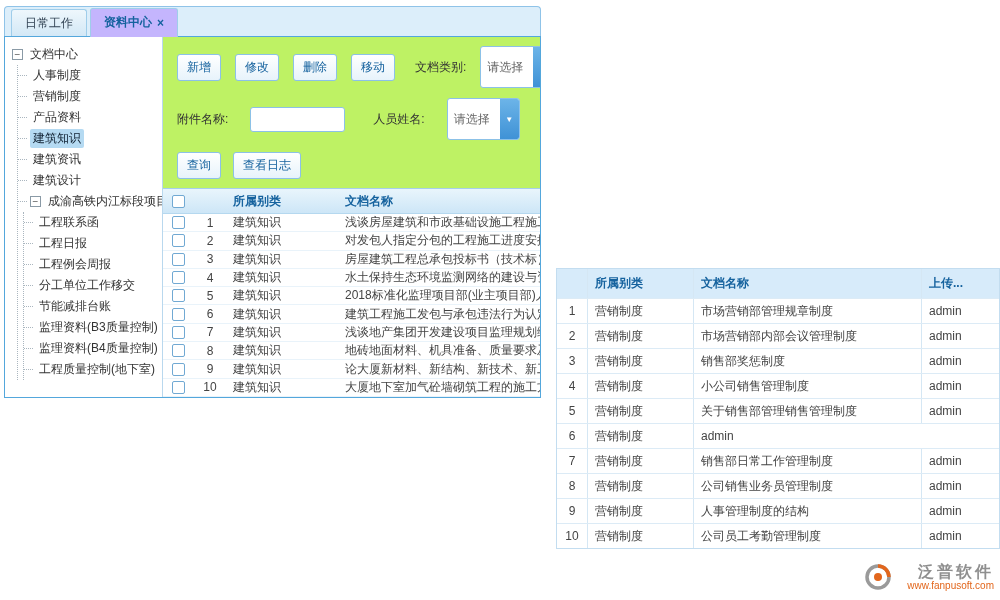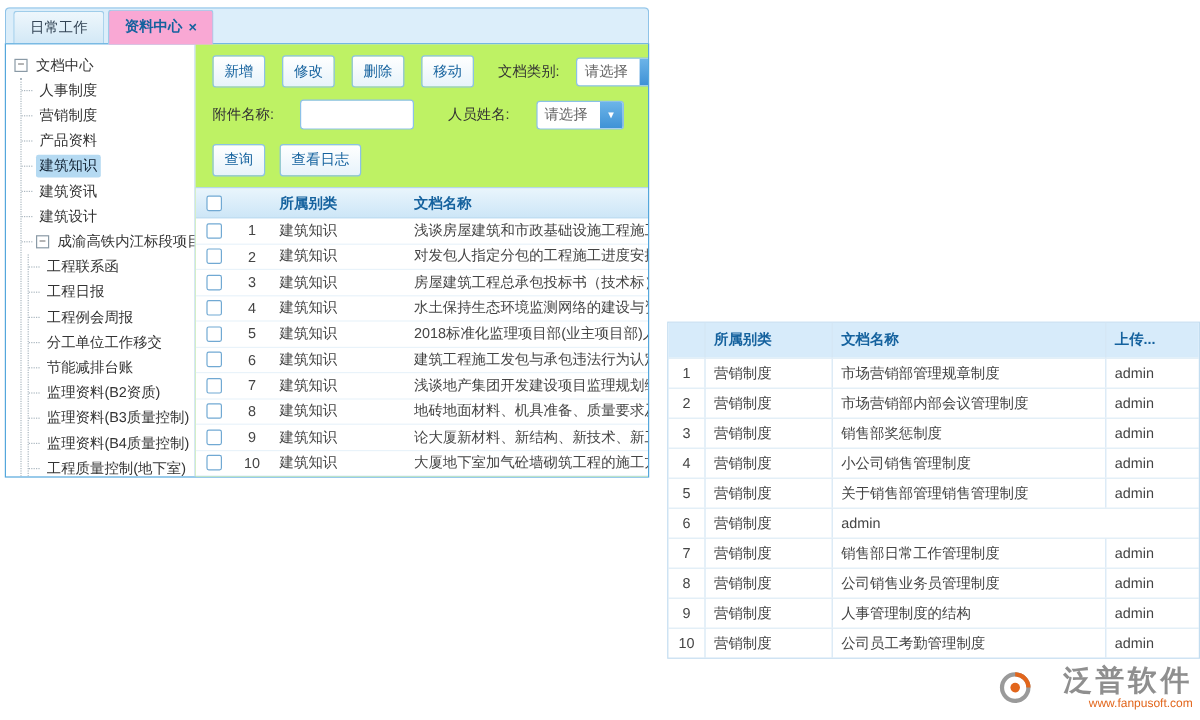--- a/index.html
+++ b/index.html
@@ -13,21 +13,21 @@
   .window1 { position: absolute; left: 4px; top: 6px; width: 537px; height: 392px; }
   .tabbar {
     height: 30px; background: #dceefa; border: 1px solid #8fc3e8; border-bottom: none;
     border-radius: 4px 4px 0 0; display: flex; align-items: flex-end; padding-left: 6px;
   }
   .tab {
     padding: 5px 13px 4px 13px; margin-right: 3px; font-size: 12px; color: #345;
     background: linear-gradient(#eef7fc, #d3e8f6); border: 1px solid #9fcdea; border-bottom: none;
     border-radius: 3px 3px 0 0; cursor: pointer; display: flex; align-items: center; gap: 5px;
   }
-  .tab.active { background: #f9a8d4; color: #15629e; font-weight: bold; position: relative; top: 1px; padding-bottom: 6px; }
+  .tab.active { background: #c4b5fd; color: #15629e; font-weight: bold; position: relative; top: 1px; padding-bottom: 6px; }
   .tab .close { color: #15629e; font-size: 12px; line-height: 1; cursor: pointer; }
   .winbody { display: flex; height: 362px; border: 1px solid #54a7dc; border-top: 1px solid #54a7dc; background: #fff; }
 
   
   .sidebar { width: 158px; border-right: 1px solid #b9d8ee; padding: 7px 0 0 7px; overflow: hidden; white-space: nowrap; }
   .tree-root, .tree-item { display: flex; align-items: center; height: 21px; cursor: pointer; }
   .collapse {
     width: 11px; height: 11px; border: 1px solid #8a9aa6; background: #fff; color: #555;
     font-size: 10px; line-height: 9px; text-align: center; margin-right: 4px; flex-shrink: 0; cursor: pointer;
   }
@@ -44,21 +44,21 @@
   .trow1 { padding: 9px 0 0 14px; gap: 14px; }
   .trow2 { padding: 10px 0 0 14px; gap: 22px; }
   .trow3 { padding: 12px 0 9px 14px; gap: 12px; }
   .btn {
     padding: 4px 9px; font-size: 12px; color: #15629e; cursor: pointer; font-family: inherit;
     background: linear-gradient(#ffffff, #e7f3fb); border: 1px solid #8cc1e7; border-radius: 3px;
   }
   .lbl { color: #333; }
   .ml { margin-left: 6px; text-align: right; }
   .select {
-    width: 73px; height: 24px; border: 1px solid #8cc1e7; border-radius: 3px; background: #fff;
+    width: 73px; height: 42px; border: 1px solid #8cc1e7; border-radius: 3px; background: #fff;
     display: flex; align-items: center; overflow: hidden; cursor: pointer; flex-shrink: 0;
   }
   .select .val { flex: 1; padding-left: 6px; color: #666; }
   .select .arrow {
     width: 19px; align-self: stretch; background: linear-gradient(#6cb4e8, #3f92d6); color: #fff;
     font-size: 8px; display: flex; align-items: center; justify-content: center;
   }
   .txt {
     width: 95px; height: 25px; border: 1px solid #8cc1e7; border-radius: 3px; background: #fff;
     padding: 0 5px; font-family: inherit; font-size: 12px;
@@ -84,21 +84,21 @@
   .t2c { height: 100%; display: flex; align-items: center; padding-left: 7px; border-left: 1px solid #d5e7f4; overflow: hidden; white-space: nowrap; }
   .c-num { width: 30px; justify-content: center; padding-left: 0; border-left: none; }
   .c-cat { width: 106px; }
   .c-name { width: 228px; }
   .c-up { flex: 1; }
 
   
   .logo { position: absolute; right: 6px; bottom: 8px; display: flex; align-items: center; gap: 5px; }
   .logo-icon svg { width: 30px; height: 30px; display: block; }
   .logo-col { display: flex; flex-direction: column; align-items: flex-end; }
-  .logo-cn { font-size: 24px; font-weight: bold; color: #8f8f8f; letter-spacing: 3px; line-height: 1.1; margin-left: 20px; }
+  .logo-cn { font-size: 16px; font-weight: bold; color: #8f8f8f; letter-spacing: 3px; line-height: 1.1; margin-left: 20px; }
   .logo-url { font-size: 10px; color: #e2661c; }
 </style>
 </head>
 <body>
 
 <div class="window1">
 
   <div class="tabbar">
     <div class="tab">
       <span>日常工作</span>
@@ -161,23 +161,20 @@
             </div>
 
             <div class="tree-item">
               <span class="tree-label">分工单位工作移交</span>
             </div>
 
             <div class="tree-item">
               <span class="tree-label">节能减排台账</span>
             </div>
 
-            <div class="tree-item">
-              <span class="tree-label">监理资料(B2资质)</span>
-            </div>
 
             <div class="tree-item">
               <span class="tree-label">监理资料(B3质量控制)</span>
             </div>
 
             <div class="tree-item">
               <span class="tree-label">监理资料(B4质量控制)</span>
             </div>
 
             <div class="tree-item">

